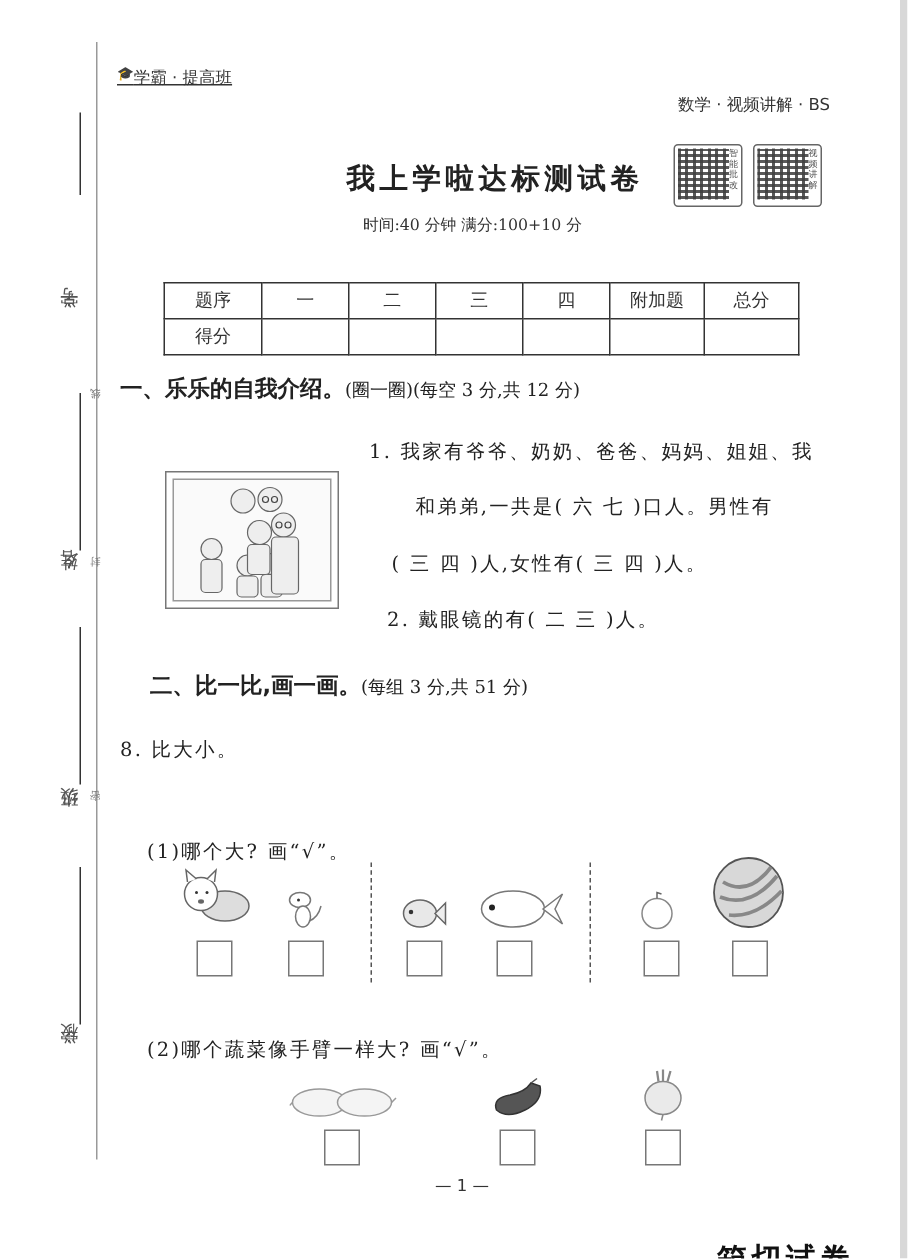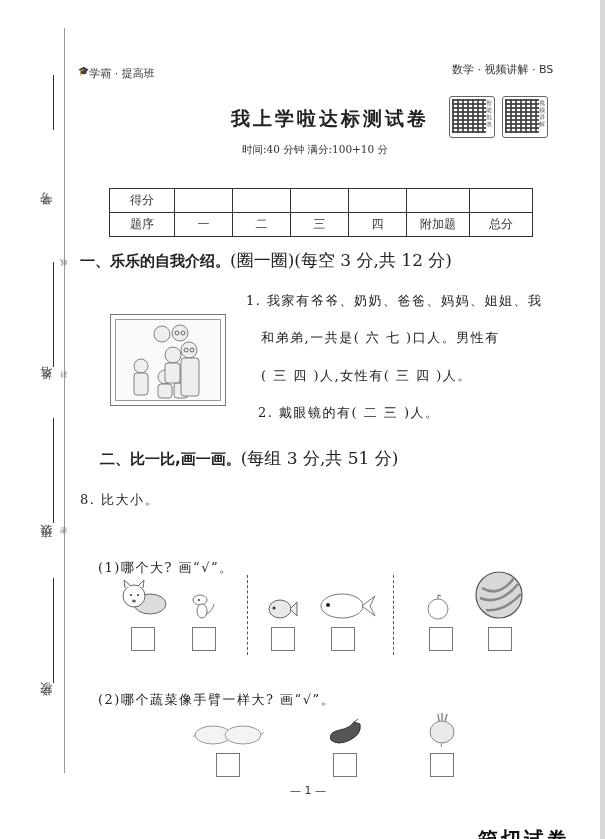--- a/index.html
+++ b/index.html
@@ -4,33 +4,33 @@
 <style>
   html,body{margin:0;padding:0;}
   body{width:605px;height:839px;background:#fff;position:relative;overflow:hidden;font-family:"DejaVu Serif","Liberation Serif",serif;color:#222;}
   .abs{position:absolute;}
   .sans{font-family:"DejaVu Sans","Liberation Sans",sans-serif;}
   .right-edge{position:absolute;left:600px;top:0;width:5px;height:839px;background:#d8d8d8;}
   .binding-line{position:absolute;left:64px;top:28px;width:0;height:745px;border-left:1px solid #999;}
   .seg{position:absolute;left:53px;width:0;border-left:1.5px solid #333;}
   .vlabel{position:absolute;left:38px;writing-mode:vertical-rl;transform:rotate(180deg);font-size:12px;color:#555;letter-spacing:2px;}
   .seal{position:absolute;left:59px;font-size:7px;color:#777;background:#fff;writing-mode:vertical-rl;transform:rotate(180deg);}
-  .header-left{left:78px;top:66px;font-size:11px;color:#333;}
+  .header-left{left:78px;top:44px;font-size:11px;color:#333;text-decoration:underline;}
   .header-right{left:452px;top:62px;font-size:11px;color:#333;}
   .title{left:0;width:660px;top:106px;text-align:center;font-size:19px;font-weight:bold;letter-spacing:3px;font-family:"DejaVu Serif",serif;}
   .subtitle{left:0;width:630px;top:143px;text-align:center;font-size:10.5px;color:#333;}
   .qr{position:absolute;top:96px;width:44px;height:40px;border:1px solid #666;border-radius:3px;background:#fff;}
   .qr .code{position:absolute;left:2px;top:2px;width:34px;height:34px;
      background-image:repeating-linear-gradient(0deg,#222 0 2px,transparent 2px 4px),repeating-linear-gradient(90deg,#222 0 2px,#fff 2px 5px);
      background-blend-mode:multiply;opacity:.75;}
   .qr .lbl{position:absolute;right:1px;top:2px;width:7px;font-size:6px;line-height:7px;color:#555;}
   table.score{position:absolute;left:109px;top:188px;border-collapse:collapse;font-size:12px;}
   table.score td{border:1px solid #333;height:21px;text-align:center;color:#333;}
   .sec-head{font-size:15px;font-weight:bold;font-family:"DejaVu Sans",sans-serif;}
-  .sec-note{font-size:17px;font-weight:normal;font-family:"DejaVu Serif",serif;color:#222;}
+  .sec-note{font-size:12px;font-weight:normal;font-family:"DejaVu Serif",serif;color:#222;}
   .qline{font-size:13px;letter-spacing:1.5px;text-align:center;}
   .photo{position:absolute;left:110px;top:314px;width:114px;height:90px;border:1.5px solid #777;}
   .photo .inner{position:absolute;left:4px;top:4px;right:4px;bottom:4px;border:1px solid #999;background:#fafafa;overflow:hidden;}
   .box{position:absolute;width:22px;height:22px;border:1.5px solid #777;background:#fff;}
   .dash{position:absolute;top:575px;height:80px;border-left:1.5px dashed #555;}
   .pic{position:absolute;}
 </style>
 </head>
 <body>
 
@@ -62,36 +62,36 @@
   <div class="lbl sans">智能批改</div>
 </div>
 <div class="qr" style="left:502px;">
   <div class="code"></div>
   <div class="lbl sans">视频讲解</div>
 </div>
 
 <table class="score sans">
   <tbody>
       <tr>
-    <td>得分</td>
-    <td></td>
-    <td></td>
-    <td></td>
-    <td></td>
-    <td></td>
-    <td></td>
-  </tr>
-  <tr>
     <td style="width:62px;">题序</td>
     <td style="width:55px;">一</td>
     <td style="width:55px;">二</td>
     <td style="width:55px;">三</td>
     <td style="width:55px;">四</td>
     <td style="width:60px;">附加题</td>
     <td style="width:60px;">总分</td>
+  </tr>
+  <tr>
+    <td>得分</td>
+    <td></td>
+    <td></td>
+    <td></td>
+    <td></td>
+    <td></td>
+    <td></td>
   </tr>
 </tbody>
   </table>
 
 <div class="abs" style="left:80px;top:249px;">
   <span class="sec-head">一、乐乐的自我介绍。</span><span class="sec-note">(圈一圈)(每空 3 分,共 12 分)</span>
 </div>
 
 <div class="photo">
   <div class="inner">
@@ -114,21 +114,21 @@
         <circle cx="61" cy="13" r="2"></circle>
           <circle cx="67" cy="13" r="2"></circle>
         <circle cx="70" cy="30" r="2"></circle>
           <circle cx="76" cy="30" r="2"></circle>
       </g>
     </svg>
   </div>
 </div>
 
 <div class="abs qline" style="left:246px;top:292px;">1. 我家有爷爷、奶奶、爸爸、妈妈、姐姐、我</div>
-<div class="abs qline" style="left:261px;top:329px;">和弟弟,一共是( 六   七 )口人。男性有</div>
+<div class="abs qline" style="left:277px;top:329px;">和弟弟,一共是( 六   七 )口人。男性有</div>
 <div class="abs qline" style="left:261px;top:367px;">( 三   四 )人,女性有( 三   四 )人。</div>
 <div class="abs qline" style="left:258px;top:404px;">2. 戴眼镜的有( 二   三 )人。</div>
 
 <div class="abs" style="left:80px;top:447px;margin-left:20px;">
   <span class="sec-head">二、比一比,画一画。</span><span class="sec-note">(每组 3 分,共 51 分)</span>
 </div>
 <div class="abs qline" style="left:80px;top:491px;">8. 比大小。</div>
 <div class="abs qline" style="left:98px;top:527px;margin-top:32px;">(1)哪个大? 画“√”。</div>
 
 <svg class="pic" style="left:120px;top:578px;" width="48" height="42" viewBox="0 0 48 42">

